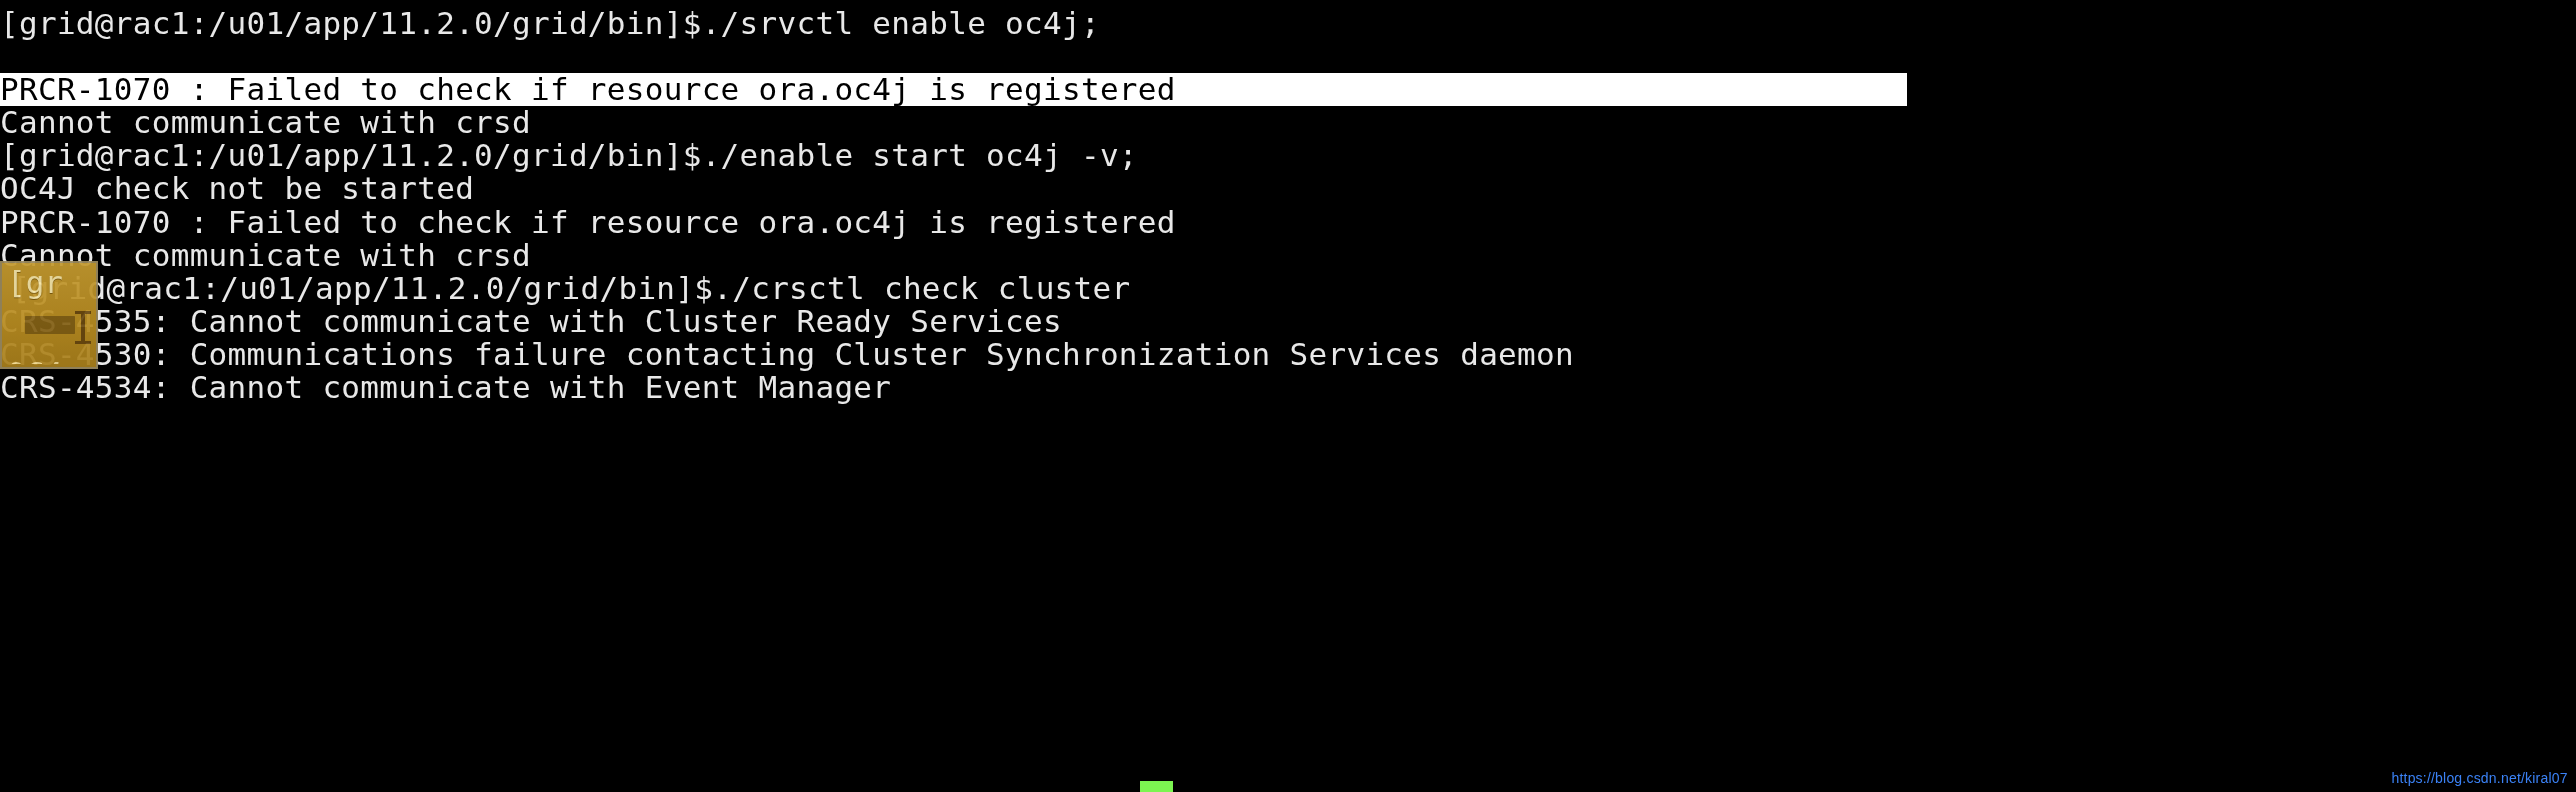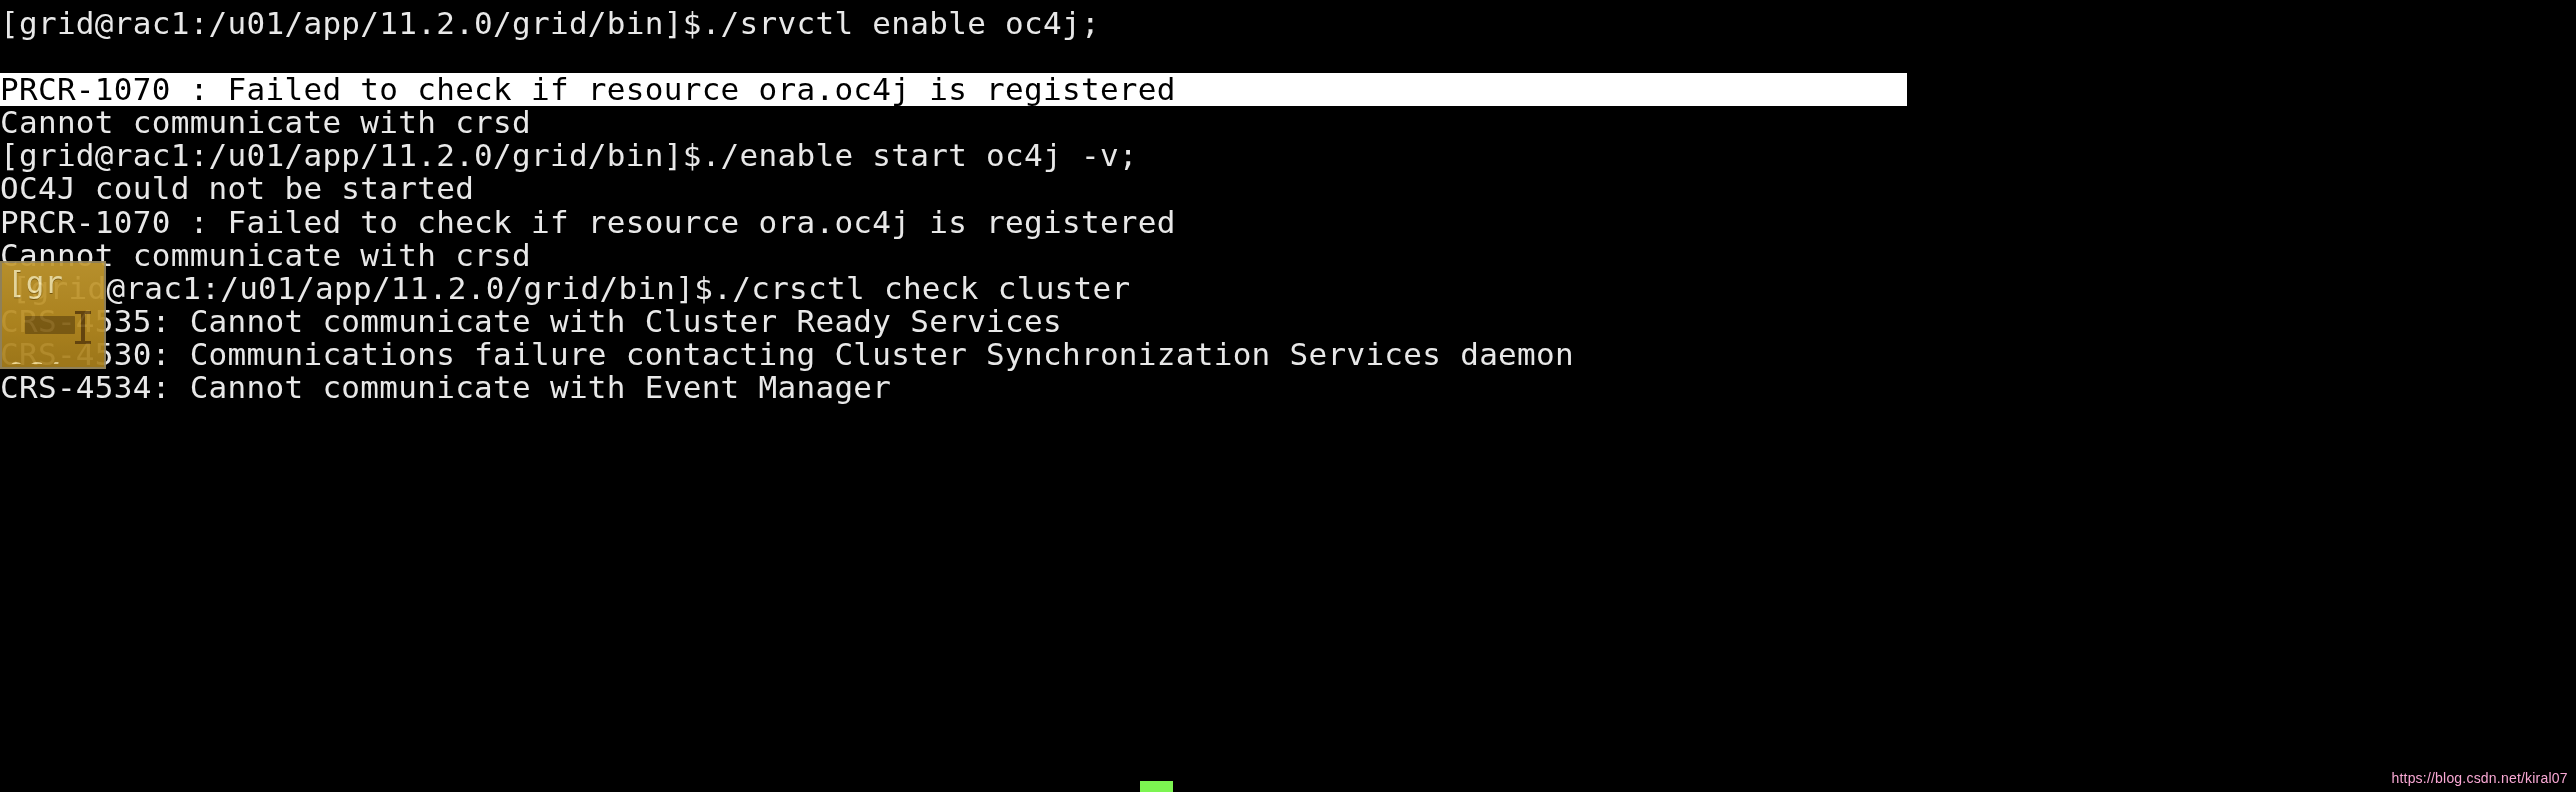--- a/index.html
+++ b/index.html
@@ -43,21 +43,21 @@
   }
   .line.indent {
     padding-left: 11.6px;
   }
 
   
   #ime-overlay {
     position: absolute;
     left: 0px;
     top: 261px;
-    width: 106px;
+    width: 98px;
     height: 108px;
     background: linear-gradient(180deg, #c49a30 0%, #b98d22 55%, #a87f1c 100%);
     border: 2.5px solid #9a8a60;
     box-sizing: border-box;
     opacity: 0.93;
     pointer-events: none;
   }
   #ime-overlay .ime-inner {
     position: absolute;
     left: 5px;
@@ -117,37 +117,37 @@
     background: #7cf551;
   }
 
   
   #watermark {
     position: absolute;
     right: 8.3px;
     bottom: 5.8px;
     font-family: "Liberation Sans", sans-serif;
     font-size: 14px;
-    color: #f9a8d4;
+    color: #3b82f6;
     letter-spacing: 0.2px;
     white-space: pre;
   }
 </style>
 </head>
 <body>
 
 <div id="terminal">
 
   <div class="screen" id="screen">
 
   <div class="line" style="top: 0px;">[grid@rac1:/u01/app/11.2.0/grid/bin]$./srvctl enable oc4j;</div>
       <div class="line selected" style="top: 66px;">PRCR-1070 : Failed to check if resource ora.oc4j is registered</div>
       <div class="line" style="top: 99px;">Cannot communicate with crsd</div>
       <div class="line" style="top: 132px;">[grid@rac1:/u01/app/11.2.0/grid/bin]$./enable start oc4j -v;</div>
-      <div class="line" style="top: 165px;">OC4J could not be started</div>
+      <div class="line" style="top: 165px;">OC4J check not be started</div>
       <div class="line" style="top: 199px;">PRCR-1070 : Failed to check if resource ora.oc4j is registered</div>
       <div class="line" style="top: 232px;">Cannot communicate with crsd</div>
       <div class="line indent" style="top: 265px;">[grid@rac1:/u01/app/11.2.0/grid/bin]$./crsctl check cluster</div>
       <div class="line" style="top: 298px;">CRS-4535: Cannot communicate with Cluster Ready Services</div>
       <div class="line" style="top: 331px;">CRS-4530: Communications failure contacting Cluster Synchronization Services daemon</div>
       <div class="line" style="top: 364px;">CRS-4534: Cannot communicate with Event Manager</div>
     </div>
 
   <div id="ime-overlay">
     <div class="ime-inner">

